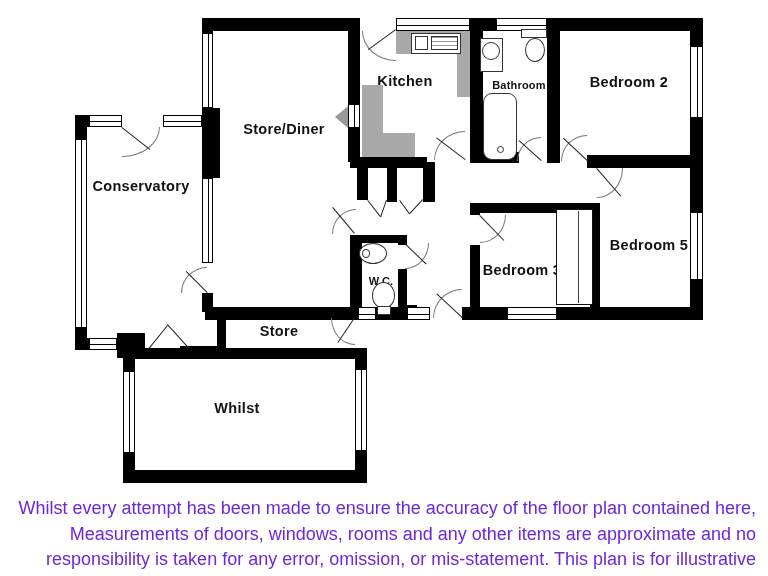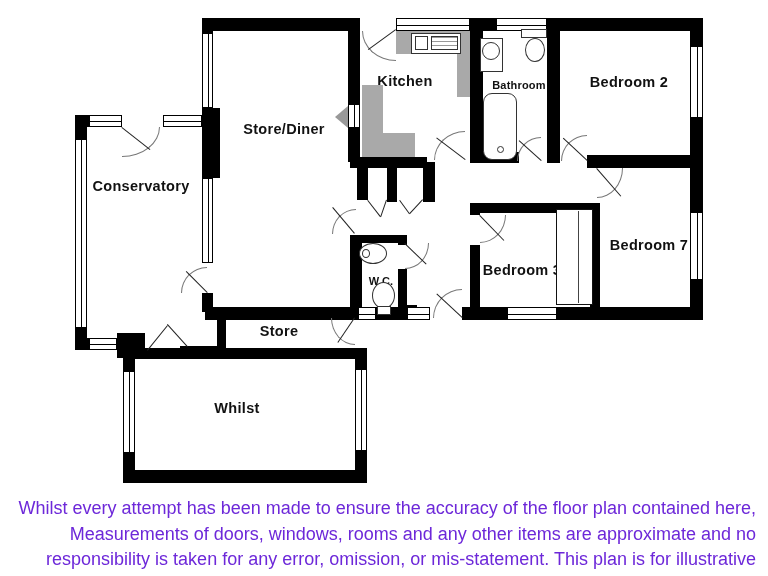--- a/index.html
+++ b/index.html
@@ -27,21 +27,21 @@
 </head>
 <body>
 
 <div id="plan">
 
   <div class="label" style="left:284px;top:129px;">Store/Diner</div>
   <div class="label" style="left:141px;top:186px;">Conservatory</div>
   <div class="label" style="left:405px;top:81px;">Kitchen</div>
   <div class="label small" style="left:519px;top:85px;">Bathroom</div>
   <div class="label" style="left:629px;top:82px;">Bedroom 2</div>
-  <div class="label" style="left:649px;top:245px;">Bedroom 7</div>
+  <div class="label" style="left:649px;top:245px;">Bedroom 5</div>
   <div class="label" style="left:522px;top:270px;">Bedroom 3</div>
   <div class="label small" style="left:381px;top:281px;">W.C.</div>
   <div class="label" style="left:279px;top:331px;">Store</div>
   <div class="label" style="left:237px;top:408px;">Whilst</div>
 
   <svg class="abs" style="left:557px;top:211px;" width="22" height="92">
     <polyline points="1,0 19,11 1,22 19,33 1,44 19,55 1,66 19,77 1,90" fill="none" stroke="#555" stroke-width="1"></polyline>
   </svg>
 
   <div class="disclaimer">Whilst every attempt has been made to ensure the accuracy of the floor plan contained here, Measurements of doors, windows, rooms and any other items are approximate and no responsibility is taken for any error, omission, or mis-statement. This plan is for illustrative purposes only and should be used as such by any prospective purchaser. The services, systems and appliances shown have not been tested and no guarantee as to their operability or efficiency can be given.</div>

